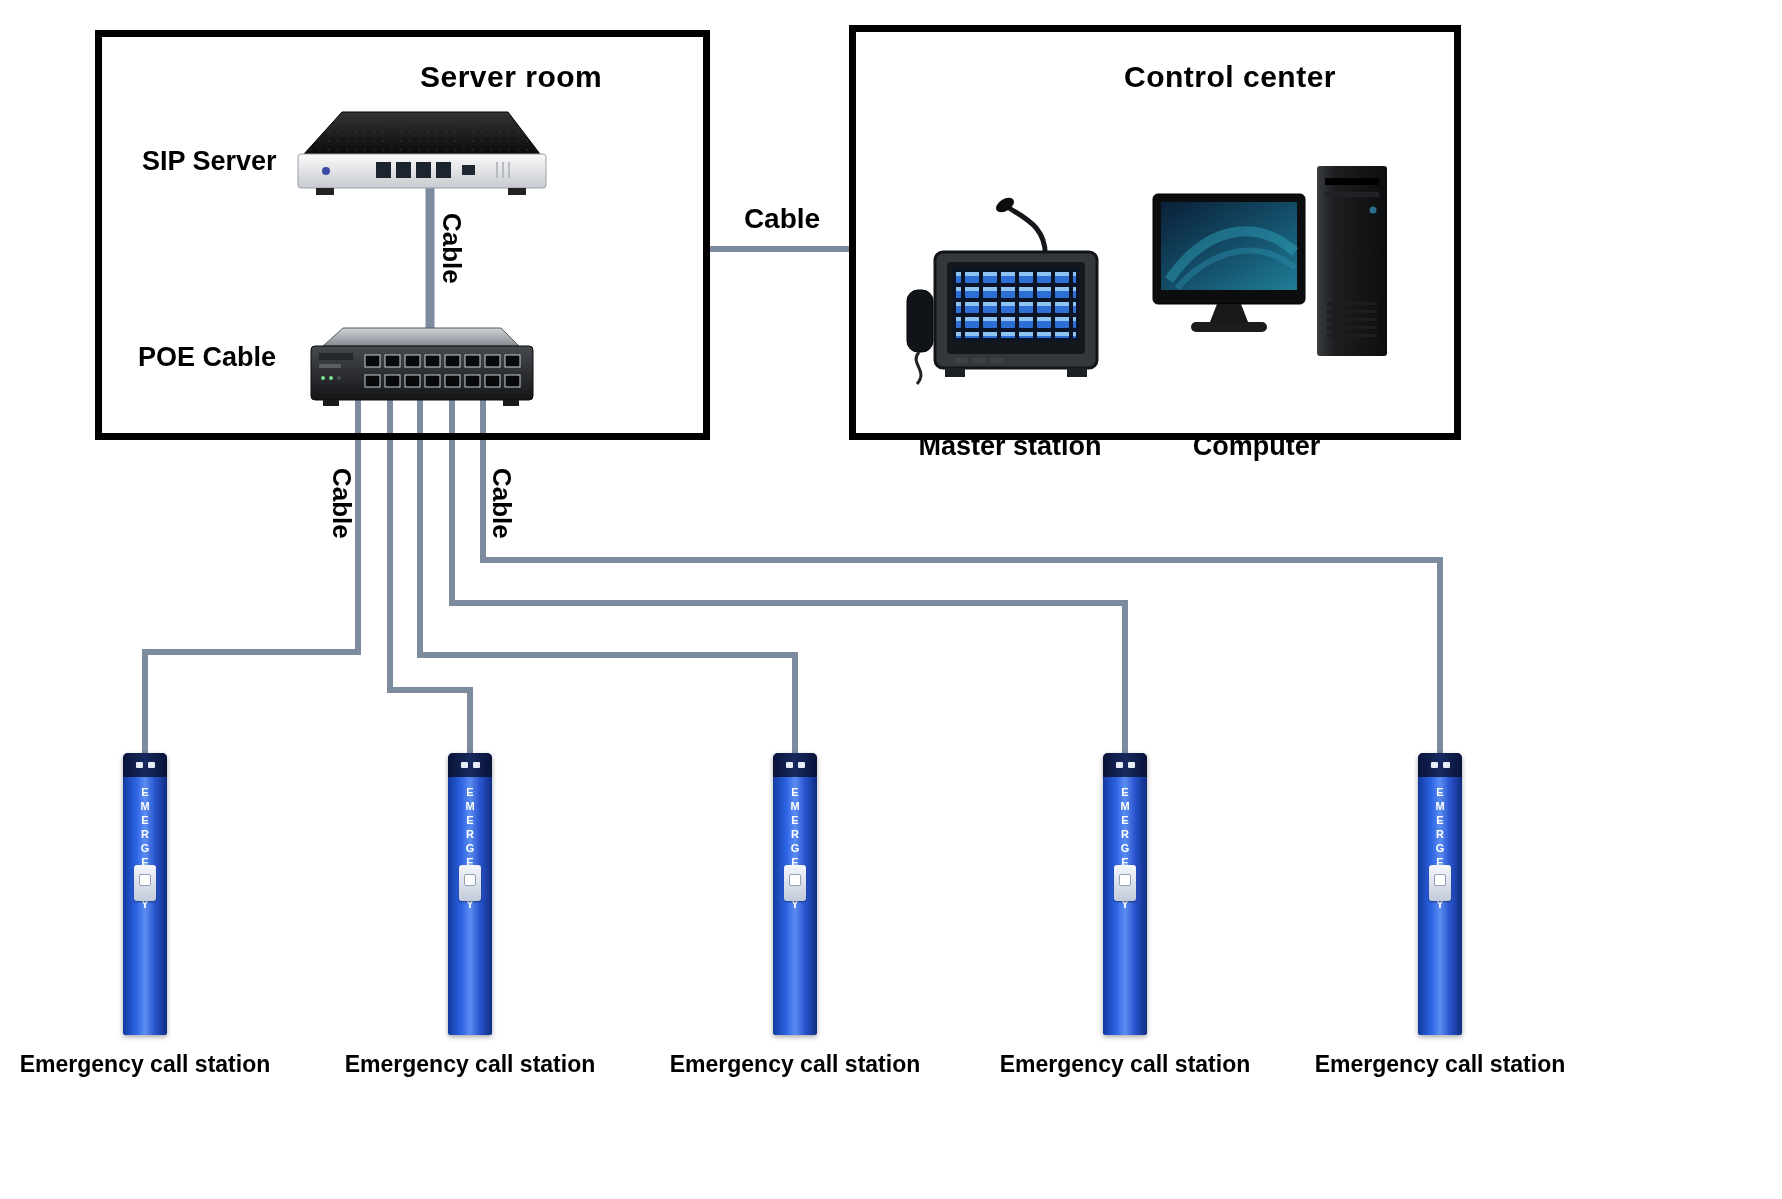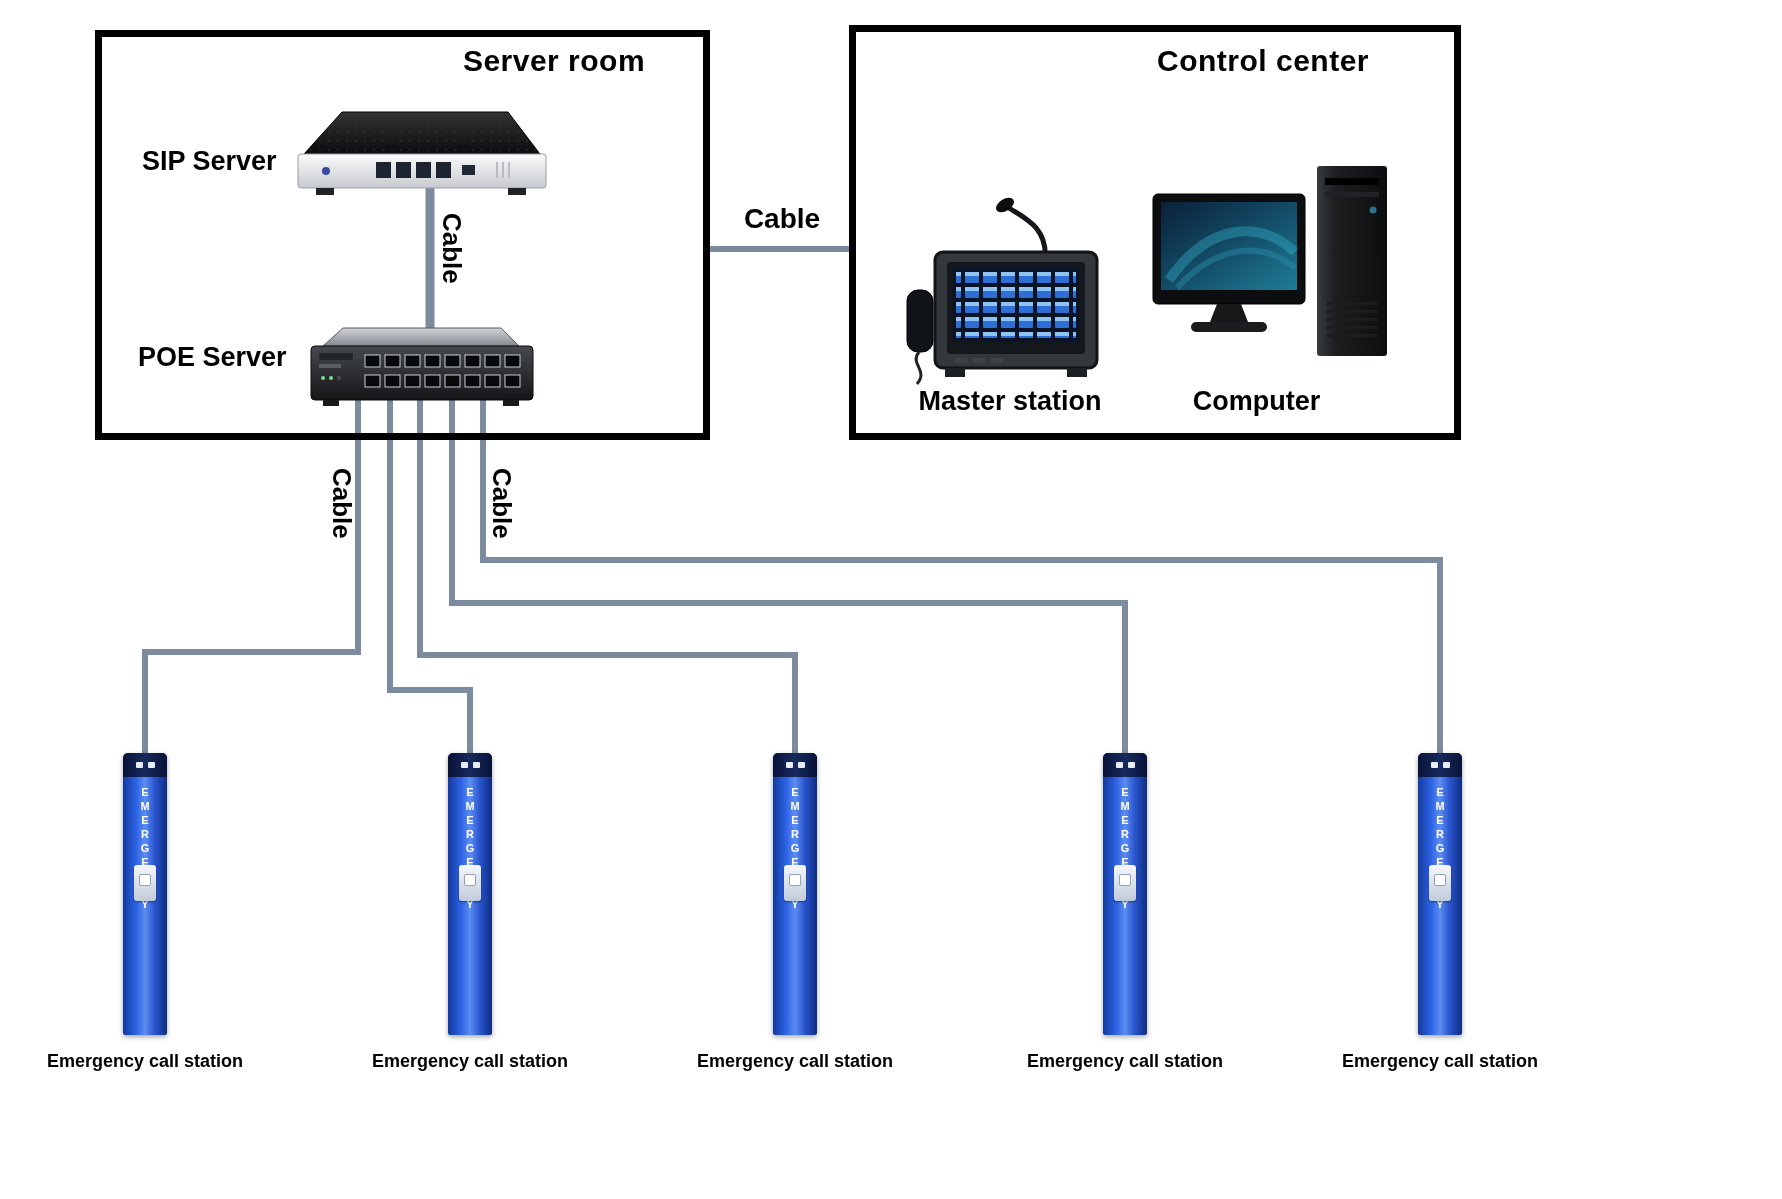--- a/index.html
+++ b/index.html
@@ -12,43 +12,43 @@
   #controlBox{left:849px;top:25px;width:612px;height:415px;}
 
   
   #cableLayer{position:absolute;left:0;top:0;z-index:1;}
 
   
   .dev{position:absolute;z-index:3;}
 
   
   .lbl{position:absolute;font-weight:800;color:#000;z-index:6;line-height:1.1;}
-  .title{font-size:30px;text-align:center;letter-spacing:.5px;}
+  .title{font-size:30px;text-align:left;letter-spacing:.5px;margin-top:16px;}
   .devlbl{font-size:27px;text-align:center;}
-  .ctr{text-align:center;}
+  .ctr{text-align:center;margin-top:45px;}
   .linklbl{font-size:28px;text-align:center;}
   .vlbl{writing-mode:vertical-rl;font-size:26px;font-weight:800;}
 
   
   .station{position:absolute;top:753px;width:280px;z-index:4;text-align:center;}
   .tower{position:relative;margin:0 auto;width:44px;height:282px;
          background:linear-gradient(90deg,#123a9e 0%,#2d63e4 30%,#5b8df2 50%,#2a55cf 72%,#0e2d80 100%);
          border-radius:5px 5px 2px 2px;box-shadow:0 2px 5px rgba(0,0,0,.35);}
   .cap{height:24px;background:linear-gradient(90deg,#091338,#17295f 50%,#091338);
        border-radius:5px 5px 0 0;display:flex;gap:5px;justify-content:center;align-items:center;}
   .lamp{width:7px;height:6px;background:#e8ecf5;border-radius:1px;}
   .etext{position:absolute;top:33px;left:50%;transform:translateX(-50%);
          writing-mode:vertical-rl;text-orientation:upright;
          font-size:11px;font-weight:700;letter-spacing:2px;color:#ffffff;}
   .callbox{position:absolute;top:112px;left:50%;transform:translateX(-50%);
            width:22px;height:36px;background:linear-gradient(#f4f7fb,#c2cbdb);
            border-radius:3px;box-shadow:0 1px 2px rgba(0,0,0,.45);}
   .callbtn{position:absolute;top:9px;left:50%;transform:translateX(-50%);
            width:10px;height:10px;background:#ffffff;border:1px solid #93a0b5;border-radius:2px;}
-  .slabel{margin-top:16px;font-size:18px;font-weight:800;color:#000;}
+  .slabel{margin-top:16px;font-size:23px;font-weight:800;color:#000;}
 </style>
 </head>
 <body>
 
 <div class="canvas">
 
   <svg id="cableLayer" width="1782" height="1199">
     <polyline points="430,186 430,340" fill="none" stroke="#7d8b9f" stroke-width="9"></polyline>
     <polyline points="710,249 851,249" fill="none" stroke="#7d8b9f" stroke-width="6"></polyline>
     <polyline points="358,392 358,652 145,652 145,762" fill="none" stroke="#7d8b9f" stroke-width="6"></polyline>
@@ -181,21 +181,21 @@
     <path d="M22 128 C 58 76, 108 64, 148 100" stroke="#35b2c8" stroke-width="10" fill="none" opacity=".4"></path>
     <path d="M30 136 C 66 96, 112 86, 148 116" stroke="#2a8fae" stroke-width="6" fill="none" opacity=".45"></path>
     <path d="M70 152 h24 l7 18 h-38 z" fill="#17181a"></path>
     <rect x="44" y="170" width="76" height="10" rx="5" fill="#1b1c1e"></rect>
   </svg>
 
   <div class="lbl title" style="left:420px;top:44px;width:268px">Server room</div>
   <div class="lbl title" style="left:1124px;top:44px;width:278px">Control center</div>
 
   <div class="lbl devlbl" style="left:142px;top:147px">SIP Server</div>
-  <div class="lbl devlbl" style="left:138px;top:343px">POE Server</div>
+  <div class="lbl devlbl" style="left:138px;top:343px">POE Cable</div>
 
   <div class="lbl vlbl" style="left:437px;top:213px">Cable</div>
   <div class="lbl vlbl" style="left:327px;top:468px">Cable</div>
   <div class="lbl vlbl" style="left:487px;top:468px">Cable</div>
 
   <div class="lbl linklbl" style="left:727px;top:204px;width:110px">Cable</div>
 
   <div class="lbl devlbl ctr" style="left:905px;top:387px;width:210px">Master station</div>
   <div class="lbl devlbl ctr" style="left:1154px;top:387px;width:205px">Computer</div>
 

